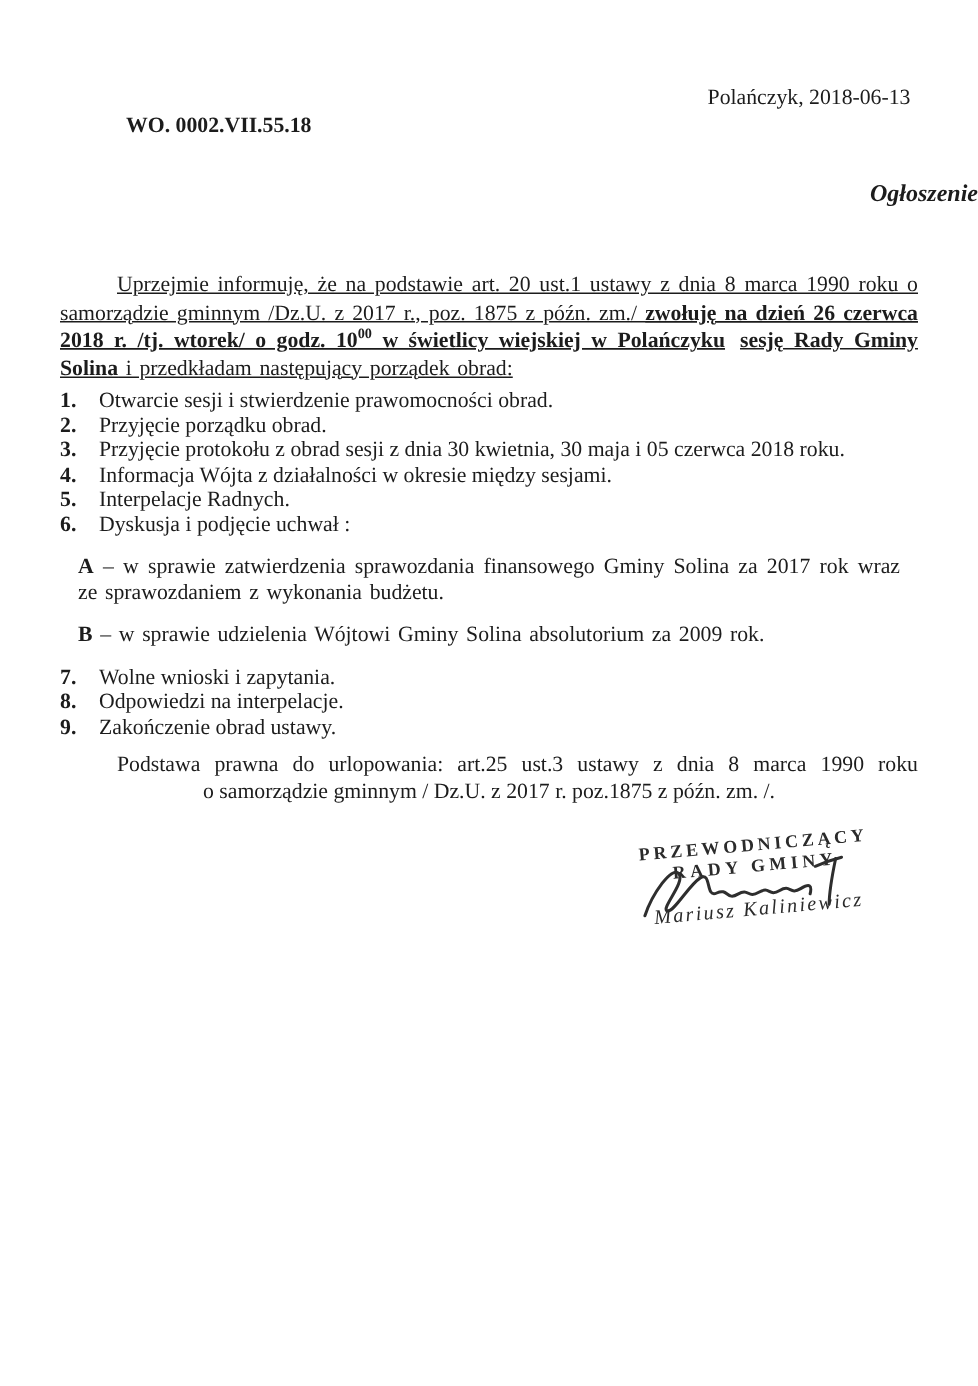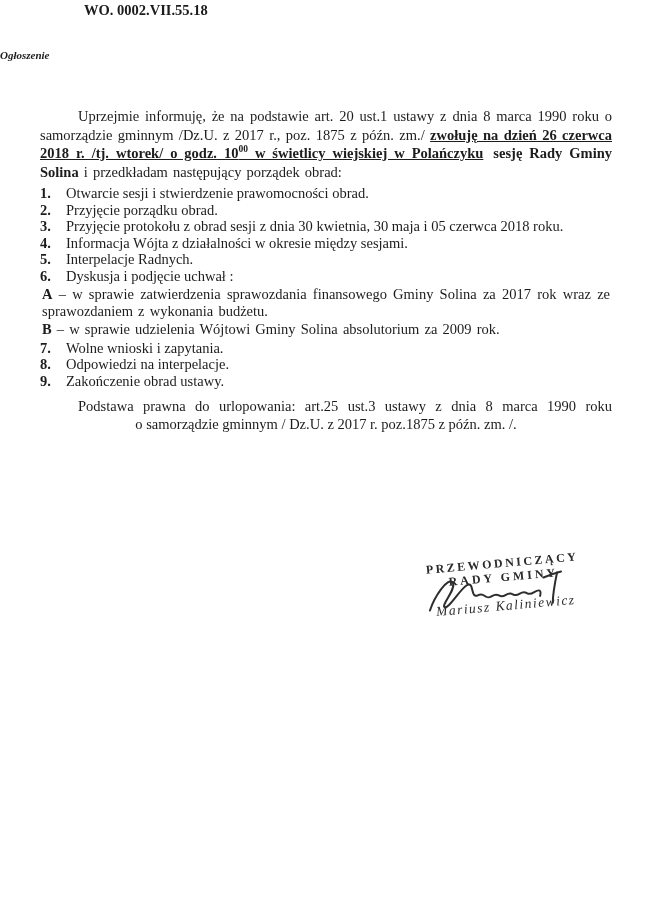--- a/index.html
+++ b/index.html
@@ -25,32 +25,33 @@
   }
   .ref-line {
     margin-top: 1px;
     padding-left: 40px;
     font-weight: bold;
     line-height: 18px;
     margin-left: 44px;
   }
   .doc-title {
     margin-top: 27px;
-    text-align: left;
+    text-align: right;
     font-weight: bold;
     font-style: italic;
-    font-size: 11px;
+    font-size: 16px;
     line-height: 19px;
   }
   .intro {
     margin: 42px 40px 0 40px;
     text-align: justify;
     text-indent: 38px;
     line-height: 18.5px;
     word-spacing: 1.5px;
+    text-decoration: underline;
   }
   .bu {
     font-weight: bold;
     text-decoration: underline;
   }
   .bu sup {
     font-size: 9.5px;
     line-height: 0;
   }
   .bold-only { font-weight: bold; }
@@ -64,21 +65,21 @@
   }
   .agenda-item .num {
     font-weight: bold;
     width: 26px;
     flex: 0 0 26px;
   }
   .agenda-item .txt {
     flex: 1;
   }
   .agenda-sub {
-    margin: 2px;
+    margin: 12px;
     text-align: justify;
     line-height: 16.5px;
     word-spacing: 1.5px;
   }
   .agenda-sub .letter { font-weight: bold; }
   .legal {
     margin: 8px 40px 4px 40px;
     line-height: 18px;
   }
   .legal-line1 {
@@ -131,20 +132,21 @@
     width: 152px;
     height: 58px;
     pointer-events: none;
   }
 </style>
 </head>
 <body>
 
 <div class="page">
 
+  <div class="date-line">Polańczyk, 2018-06-13</div>
 
   <div class="ref-line">WO. 0002.VII.55.18</div>
 
   <div class="doc-title">Ogłoszenie</div>
 
   <p class="intro"><span>Uprzejmie informuję, że na podstawie art. 20 ust.1 ustawy z dnia 8 marca 1990 roku o samorządzie gminnym /Dz.U. z 2017 r., poz. 1875 z późn. zm./ </span><span class="bu"><span>zwołuję na dzień 26 czerwca 2018 r. /tj. wtorek/ o godz. 10</span><sup>00</sup><span> w świetlicy wiejskiej w Polańczyku</span></span><span class="wgap"></span><span class="bold-only">sesję Rady Gminy Solina</span><span> i przedkładam następujący porządek obrad:</span></p>
 
   <div class="agenda">
     <div class="agenda-item">
       <span class="num">1.</span>

